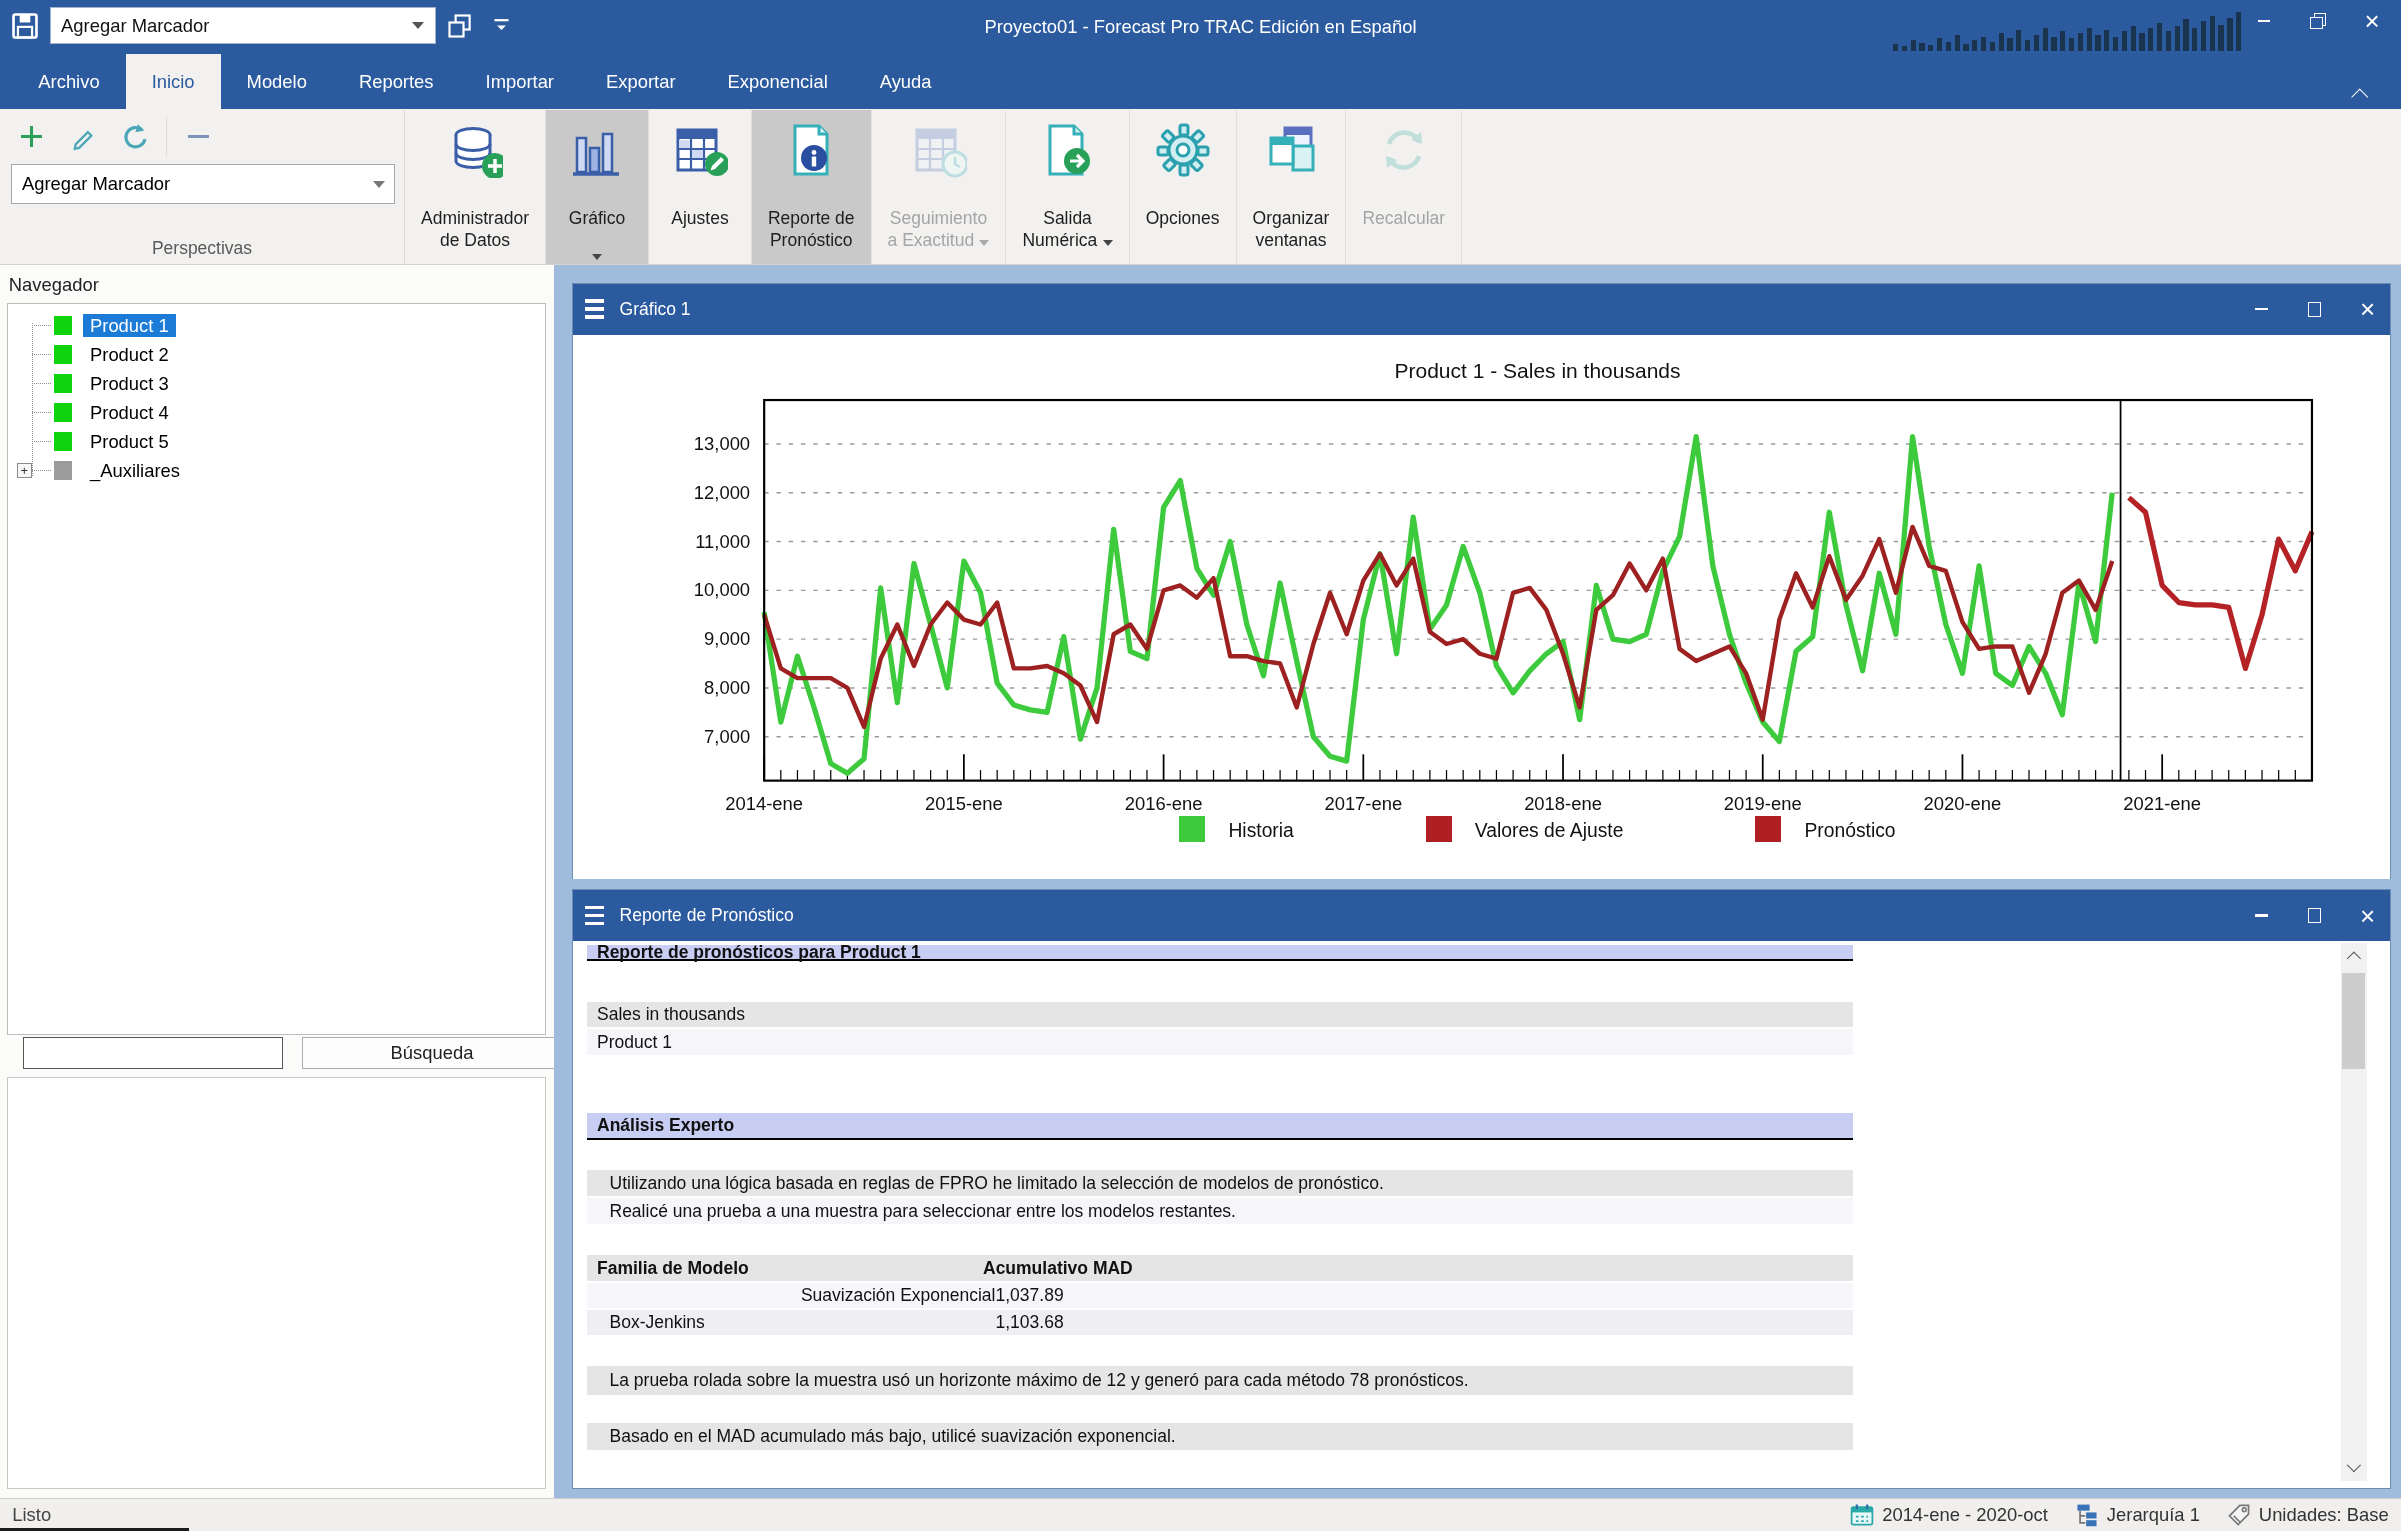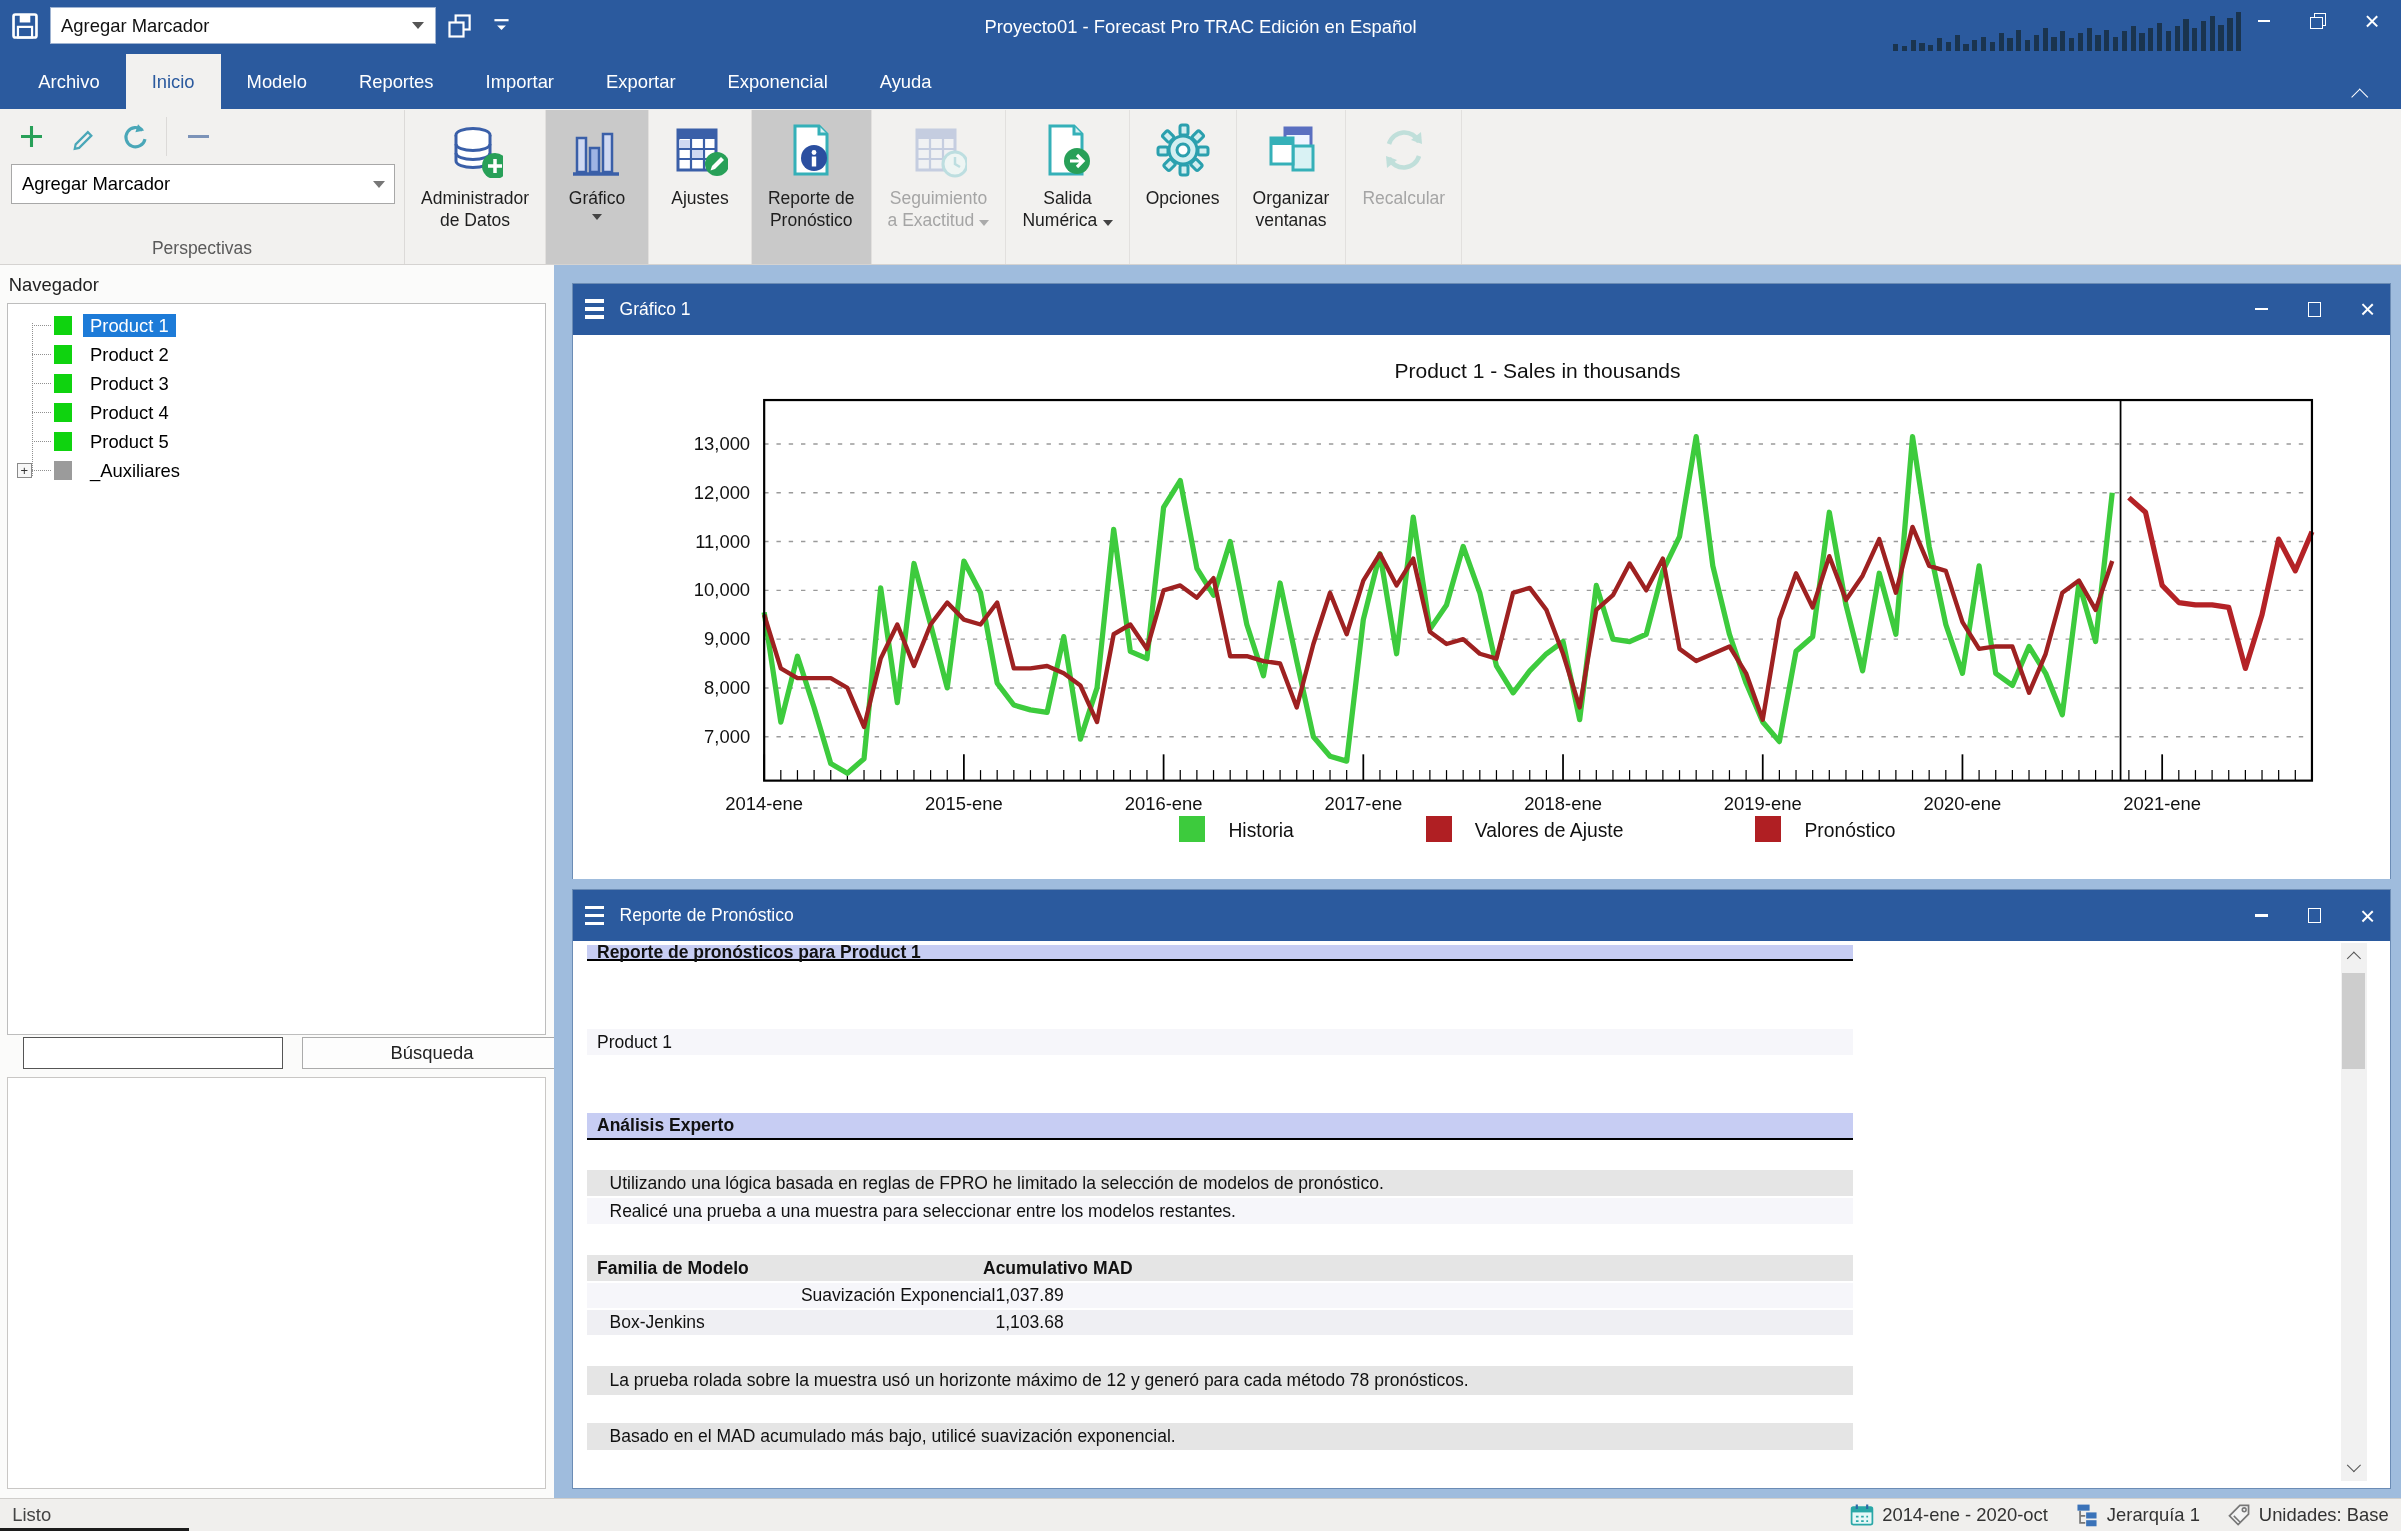--- a/index.html
+++ b/index.html
@@ -39,21 +39,21 @@
   .persp{position:absolute;left:0;top:0;width:405px;height:100%;border-right:0.9px solid #dcdad8;}
   .persp-btns{position:absolute;left:12.3px;top:7px;display:flex;gap:12.3px;align-items:center;}
   .sbtn{width:39px;height:39px;display:flex;align-items:center;justify-content:center;border-radius:3.5px;}
   .persp-combo{position:absolute;left:10.5px;top:54px;width:384px;height:40px;background:#fff;
                border:0.9px solid #a8a8a8;display:flex;align-items:center;padding:0 10.5px;font-size:18.4px;
                position:absolute;}
   .persp-combo .caret{position:absolute;right:8.8px;border-top-color:#777;}
   .persp-label{position:absolute;left:0;bottom:5.3px;width:100%;text-align:center;color:#5a5a5a;font-size:17.5px;}
   .ritems{position:absolute;left:405px;top:0;right:0;height:100%;display:flex;}
   .ritem{height:100%;display:flex;flex-direction:column;align-items:center;padding:8.8px 16px 5.3px 16px;
-         border-right:0.9px solid #e2e0de;min-width:103px;}
+         border-right:0.9px solid #e2e0de;min-width:103px;gap:20px;}
   .ritem.selected{background:#c9c9c9;}
   .ritem .ricon{width:56px;height:56px;margin-top:3.5px;}
   .ritem .rlabel{margin-top:8.8px;text-align:center;font-size:17.5px;line-height:22px;color:#1e1e1e;}
   .ritem.disabled .rlabel{color:#a5a5a5;}
   .ritem.disabled .ricon{opacity:.45;}
   .rcaret{width:0;height:0;border-left:5.3px solid transparent;border-right:5.3px solid transparent;
           border-top:6.1px solid #444;display:inline-block;margin-left:5.3px;}
   .ritem.disabled .rcaret{border-top-color:#aaa;}
   .rcaret.below{display:block;margin:5.3px auto 0 auto;}
 
@@ -602,20 +602,21 @@
               </span>
           </span>
         </div>
         <div class="report-body" id="report-body">
           <div class="vscroll">
             <span class="vs-arrow up"></span>
             <span class="vs-thumb"></span>
             <span class="vs-arrow down"></span>
           </div>
         <div class="r-row hdr" style="top: 4.4px; height: 16px; line-height: 27px;">Reporte de pronósticos para Product 1</div>
+            <div class="r-row gray" style="top: 61px; height: 25.4px; line-height: 25.4px;">Sales in thousands</div>
             <div class="r-row lite" style="top: 88px; height: 26px; line-height: 26px;">Product 1</div>
             <div class="r-row hdr" style="top: 172px; height: 27px; line-height: 27px;">Análisis Experto</div>
             <div class="r-row gray ind" style="top: 229px; height: 26px; line-height: 26px;">Utilizando una lógica basada en reglas de FPRO he limitado la selección de modelos de pronóstico.</div>
             <div class="r-row lite ind" style="top: 257px; height: 26px; line-height: 26px;">Realicé una prueba a una muestra para seleccionar entre los modelos restantes.</div>
             <div class="r-row gray boldrow" style="top: 314px; height: 26px; line-height: 26px;">
               <span class="c1">Familia de Modelo</span>
               <span>Acumulativo MAD</span>
             </div>
             <div class="r-row lite ind" style="top: 342px; height: 25.4px; line-height: 25.4px; text-align: right;">
               <span class="c1">Suavización Exponencial</span>

